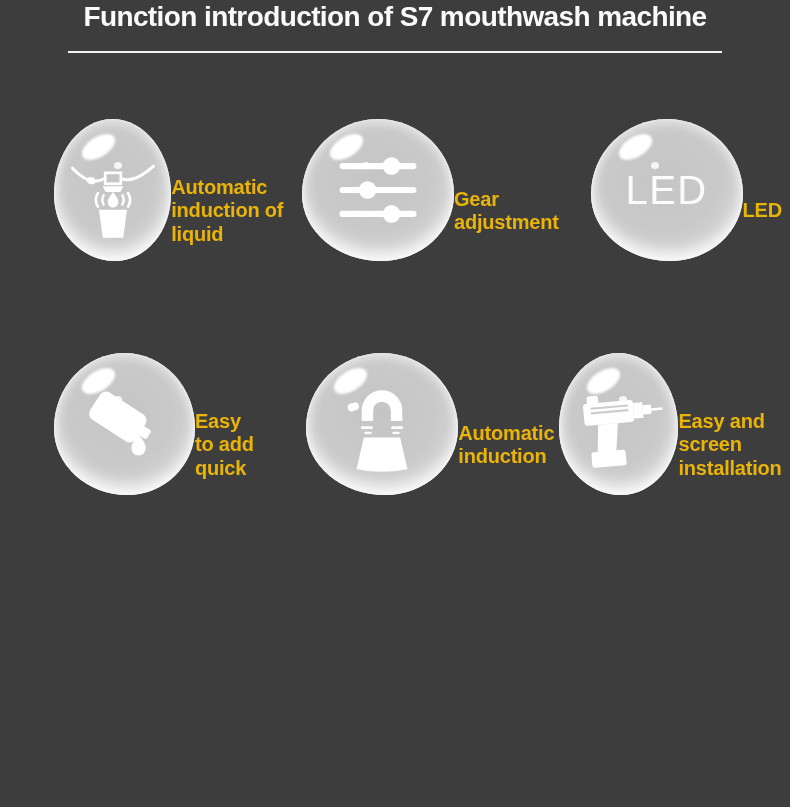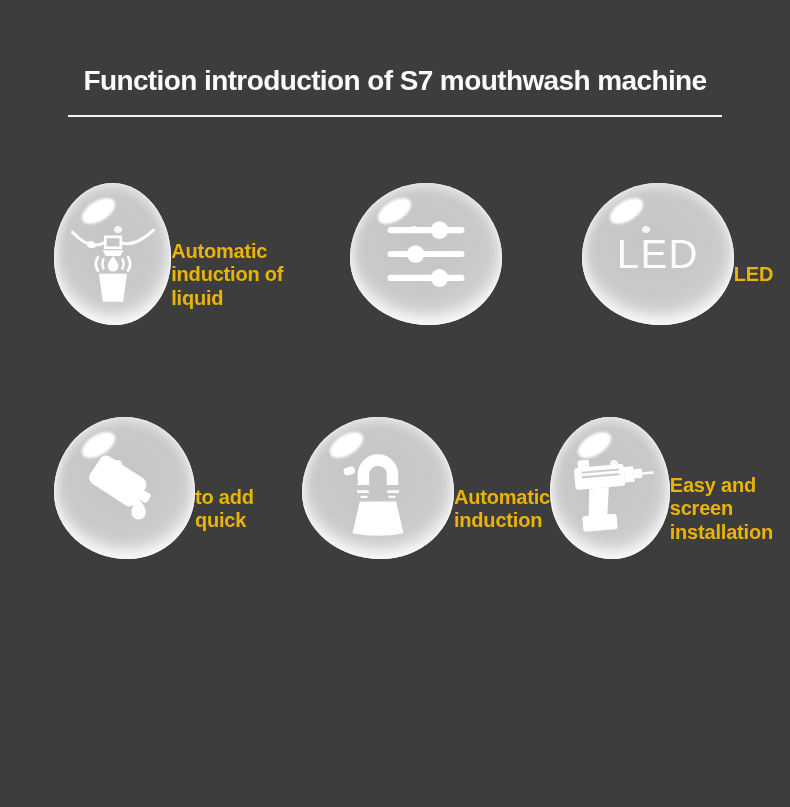--- a/index.html
+++ b/index.html
@@ -1,21 +1,21 @@
 <!DOCTYPE html>
 <html><head>
 <meta charset="utf-8">
 <style>
   html,body{margin:0;padding:0;}
   body{
     width:790px;height:807px;overflow:hidden;
     background:#3d3d3d;
     font-family:"Liberation Sans", sans-serif;
   }
-  .header{padding-top:64px;text-align:center;}
+  .header{text-align:center;}
   .title{
     margin:0;color:#fafafa;font-size:28px;font-weight:700;
     letter-spacing:-0.6px;line-height:34px;
   }
   .underline{width:654px;height:2px;background:#f2f2f2;margin:17px auto 0;}
   .grid{
     margin-top:66px;display:grid;grid-template-columns:repeat(3,1fr);
     row-gap:92px;padding:0 54px;justify-items:center;
   }
   .card{display:flex;flex-direction:row;align-items:center;}
@@ -91,20 +91,24 @@
         <g stroke="#fff" stroke-width="6" stroke-linecap="round">
           <line x1="16" y1="27" x2="84" y2="27"></line>
           <line x1="16" y1="50" x2="84" y2="50"></line>
           <line x1="16" y1="73" x2="84" y2="73"></line>
         </g>
         <circle cx="63" cy="27" r="8.5" fill="#fff"></circle>
         <circle cx="40" cy="50" r="8.5" fill="#fff"></circle>
         <circle cx="63" cy="73" r="8.5" fill="#fff"></circle>
       </svg>
     </div>
+    <p class="label">
+      <span>Gear</span>
+      <span>adjustment</span>
+    </p>
   </section>
 
   <section class="card">
     <div class="bubble">
       <span class="gloss"></span>
       <span class="spark"></span>
       <div class="led">LED</div>
     </div>
     <p class="label">
       <span>LED</span>
@@ -117,20 +121,21 @@
       <span class="spark"></span>
       <svg class="icon" viewBox="0 0 100 100">
         <g transform="rotate(33 46 44)" fill="#fff">
           <rect x="18" y="29" width="52" height="31" rx="7"></rect>
           <rect x="69.5" y="38" width="9" height="10" rx="2"></rect>
         </g>
         <path d="M64 59.5 C67.2 64 70.8 68.4 70.8 72.2 A6.9 6.9 0 1 1 57.2 72.2 C57.2 68.4 60.8 64 64 59.5 Z" fill="#fff"></path>
       </svg>
     </div>
     <p class="label">
+      <span>Easy</span>
       <span>to add quick</span>
     </p>
   </section>
 
   <section class="card">
     <div class="bubble">
       <span class="gloss"></span>
       <span class="spark"></span>
       <svg class="icon" viewBox="0 0 100 100">
         <path d="M36 47 L36 37 A14 14 0 0 1 64 37 L64 47" fill="none" stroke="#fff" stroke-width="11"></path>

